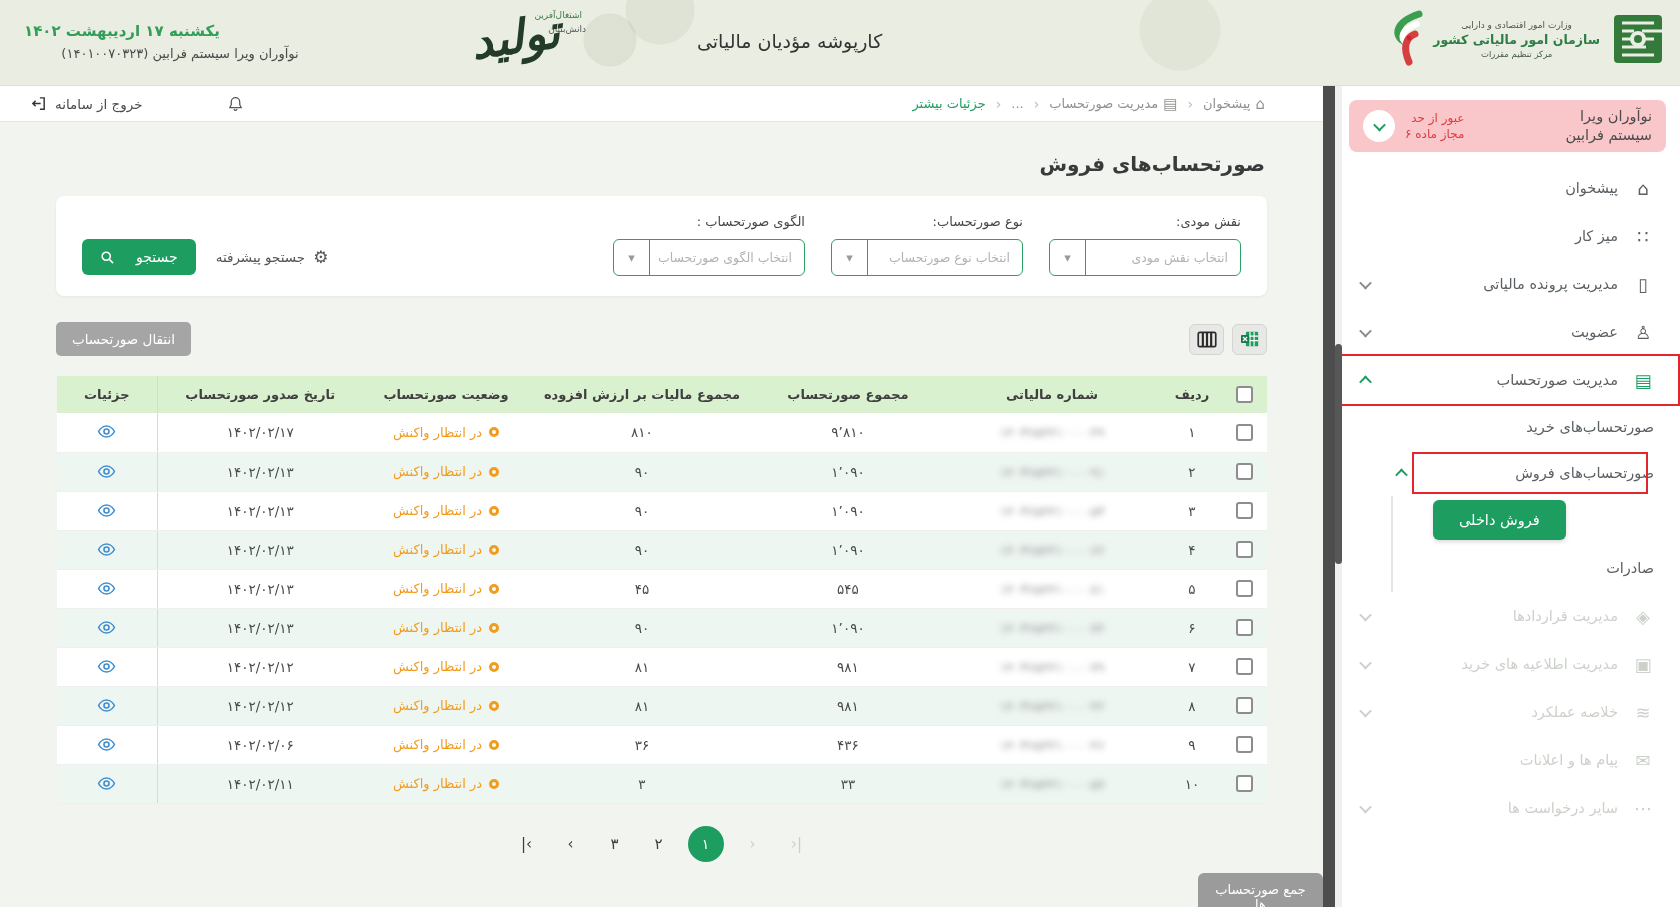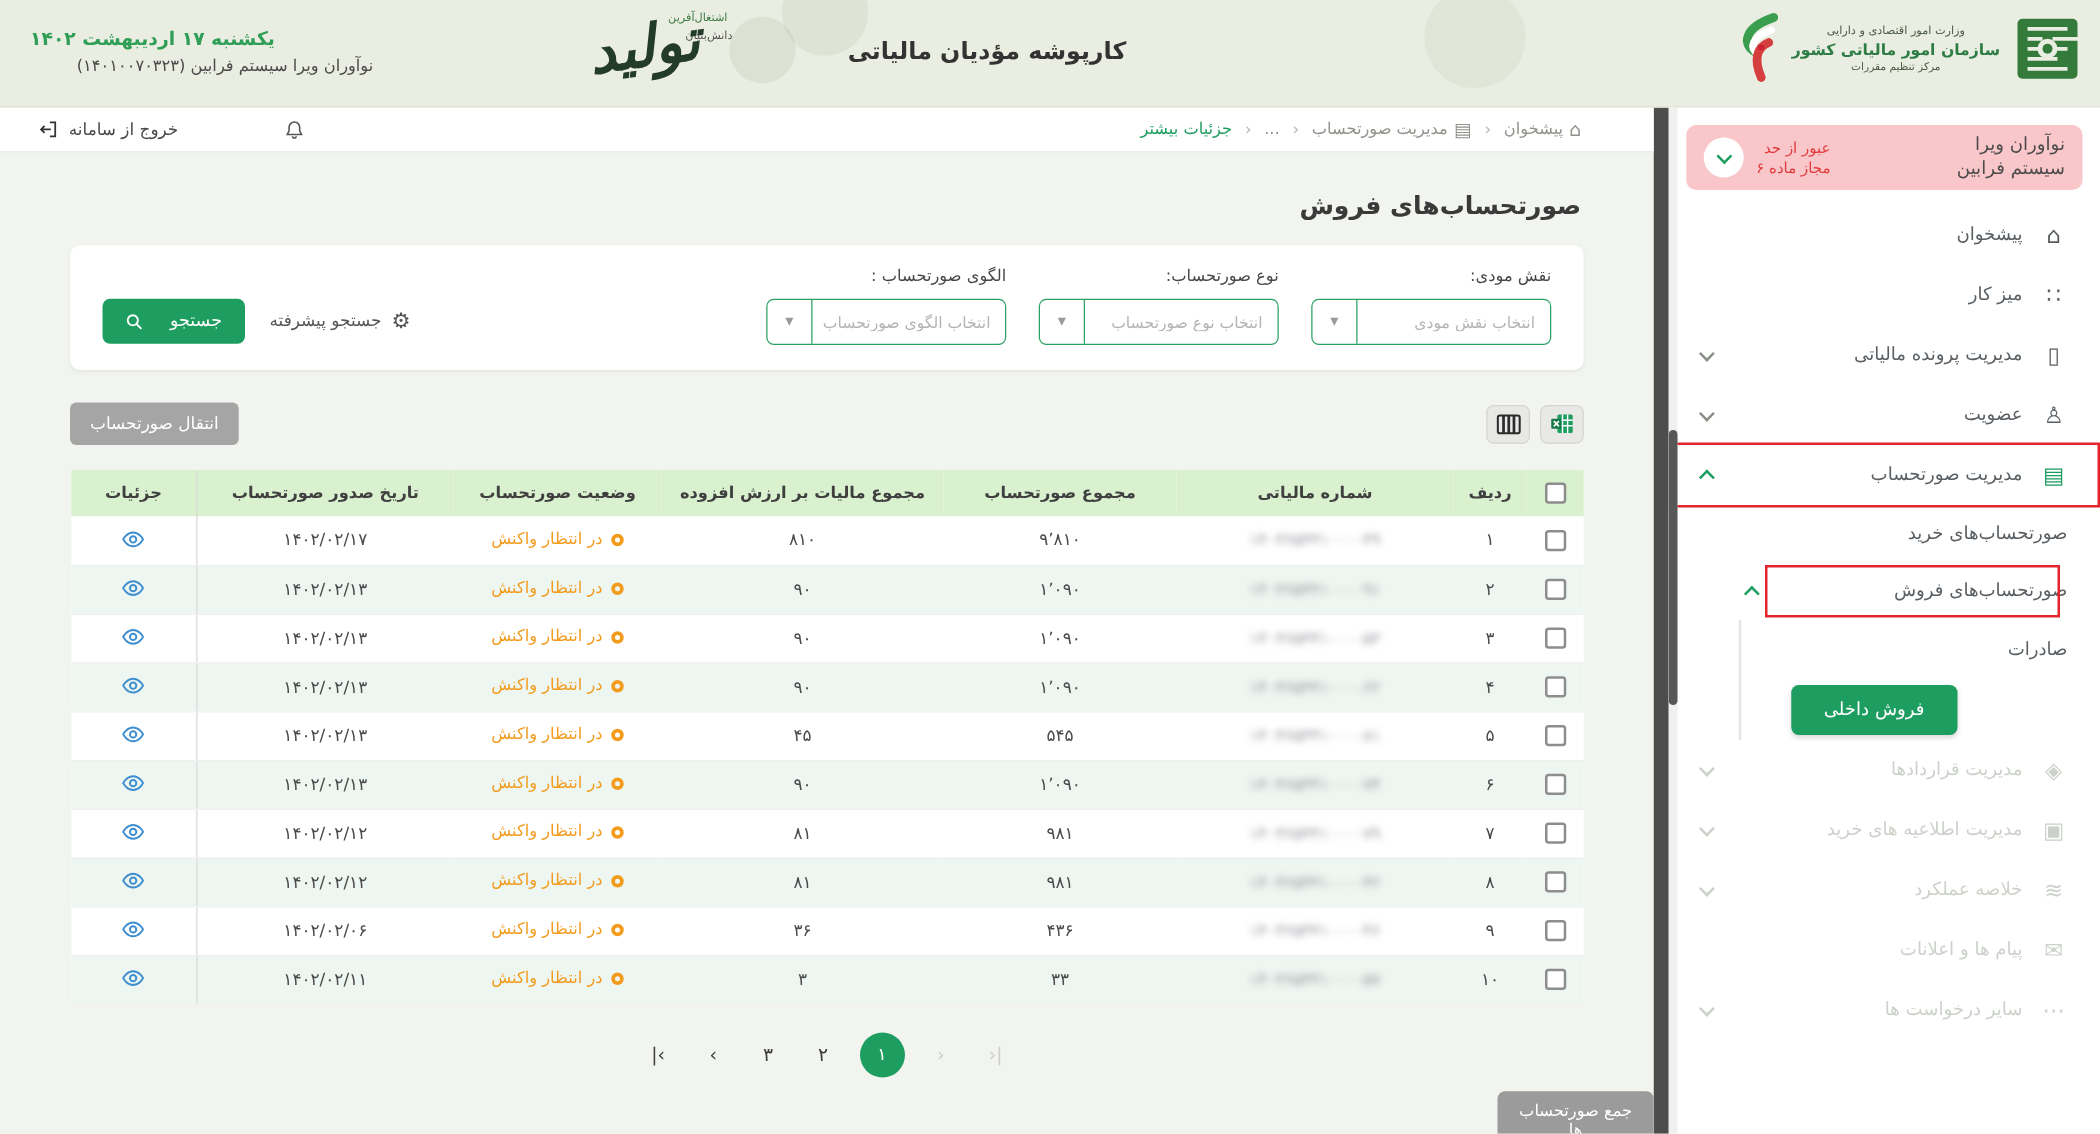--- a/index.html
+++ b/index.html
@@ -10,21 +10,21 @@
   
   .banner { position:relative; height:86px; background:#eaede1;
     background-image:radial-gradient(circle at 610px 40px, rgba(120,140,110,.12) 0 26px, transparent 27px),
                      radial-gradient(circle at 660px 10px, rgba(120,140,110,.10) 0 34px, transparent 35px),
                      radial-gradient(circle at 1180px 30px, rgba(120,140,110,.08) 0 40px, transparent 41px);
     border-bottom:1px solid #dde1d4; }
   .date-block { position:absolute; left:24px; top:22px; width:312px; text-align:left; }
   .date-block .date { color:#2f9e56; font-weight:bold; font-size:15px; text-align:left; }
   .date-block .company { color:#4a4a4a; font-size:13px; margin-top:6px; text-align:center; }
   .portal-title { position:absolute; left:47%; top:30px; transform:translateX(-50%);
-    font-size:19px; font-weight:bold; color:#333; }
+    font-size:19px; font-weight:normal; color:#333; }
   .calli { position:absolute; left:438px; top:2px; width:150px; height:82px; color:#233b2a; }
   .calli .main { font-size:46px; font-weight:bold; font-style:italic; display:inline-block;
     transform:rotate(-8deg); line-height:70px; margin-right:28px; }
   .calli .s1 { position:absolute; top:8px; right:6px; font-size:9px; color:#3f7d46; }
   .calli .s2 { position:absolute; top:22px; right:2px; font-size:9px; color:#555; }
   .org { position:absolute; right:14px; top:8px; display:flex; align-items:center; gap:8px; }
   .org-text { text-align:center; }
   .org-text .l1 { font-size:9px; color:#4a5a44; }
   .org-text .l2 { font-size:12.5px; font-weight:bold; color:#2e7d46; margin:2px 0; }
   .org-text .l3 { font-size:8.5px; color:#4a5a44; }
@@ -201,25 +201,25 @@
           <span>مدیریت صورتحساب</span>
           <span class="chev chev-up"></span>
         </div>
         <div class="s-item lvl1">
           <span>صورتحساب‌های خرید</span>
         </div>
         <div class="s-item lvl1 active-parent red-box-part">
           <span>صورتحساب‌های فروش</span>
           <span class="chev chev-up"></span>
         </div>
+        <div class="s-item lvl2">
+          <button class="btn-internal">فروش داخلی</button>
+        </div>
         <div class="s-item lvl2 exports">
           <span>صادرات</span>
-        </div>
-        <div class="s-item lvl2">
-          <button class="btn-internal">فروش داخلی</button>
         </div>
         <div class="s-item disabled">
           <span class="s-icon">◈</span>
           <span>مدیریت قراردادها</span>
           <span class="chev chev-down"></span>
         </div>
         <div class="s-item disabled">
           <span class="s-icon">▣</span>
           <span>مدیریت اطلاعیه های خرید</span>
           <span class="chev chev-down"></span>

